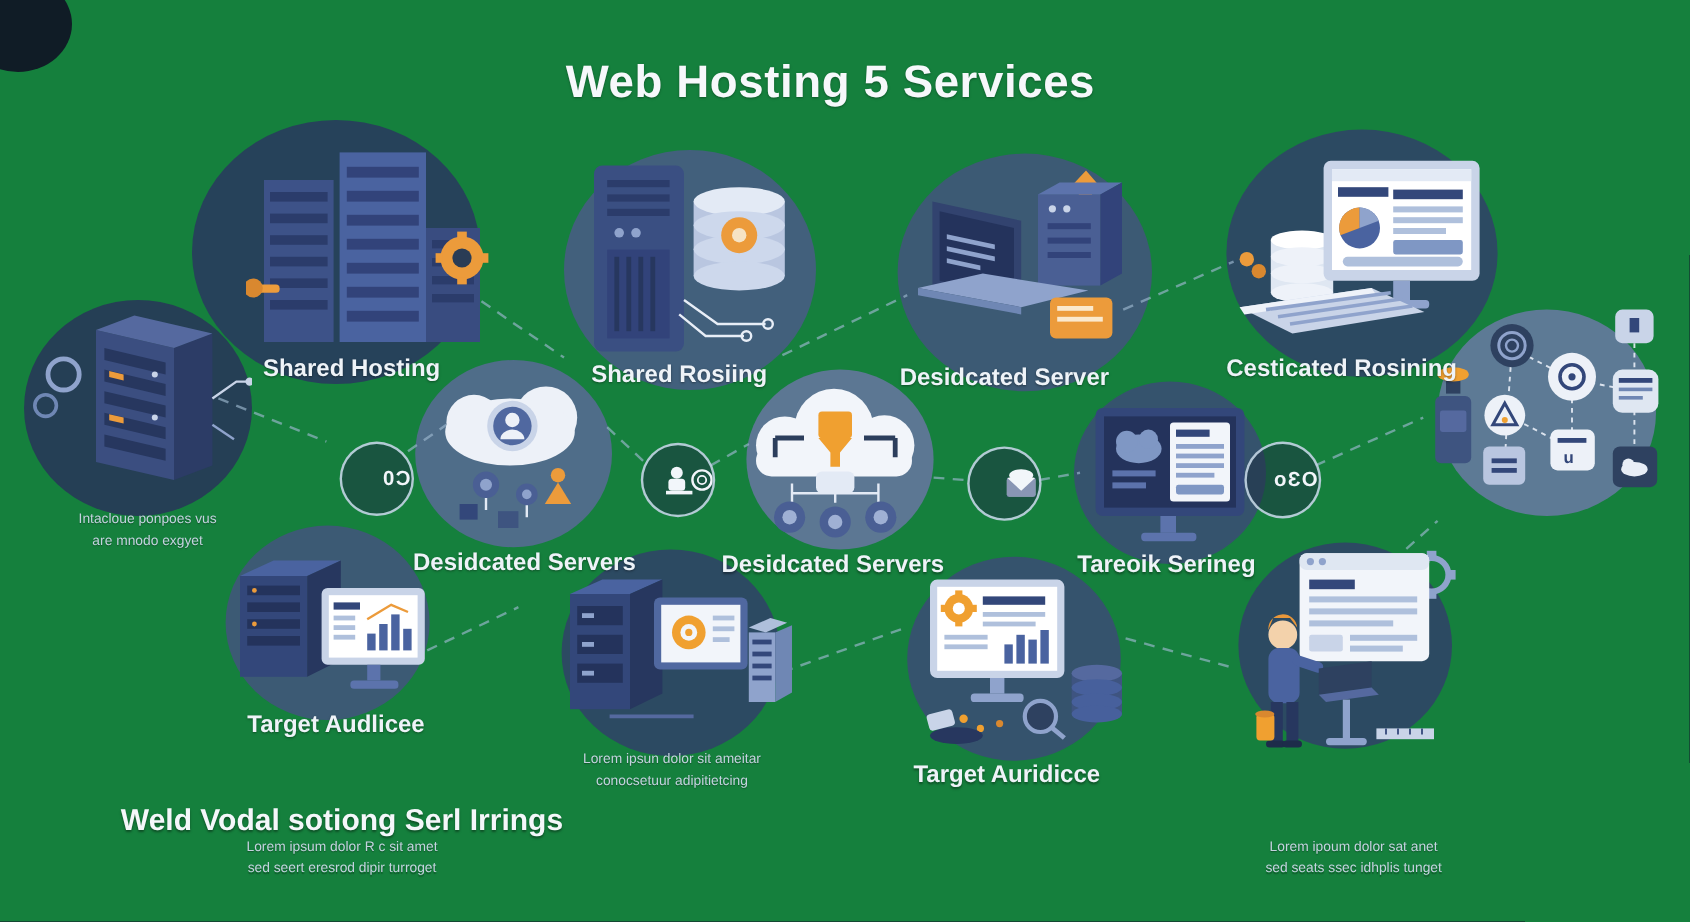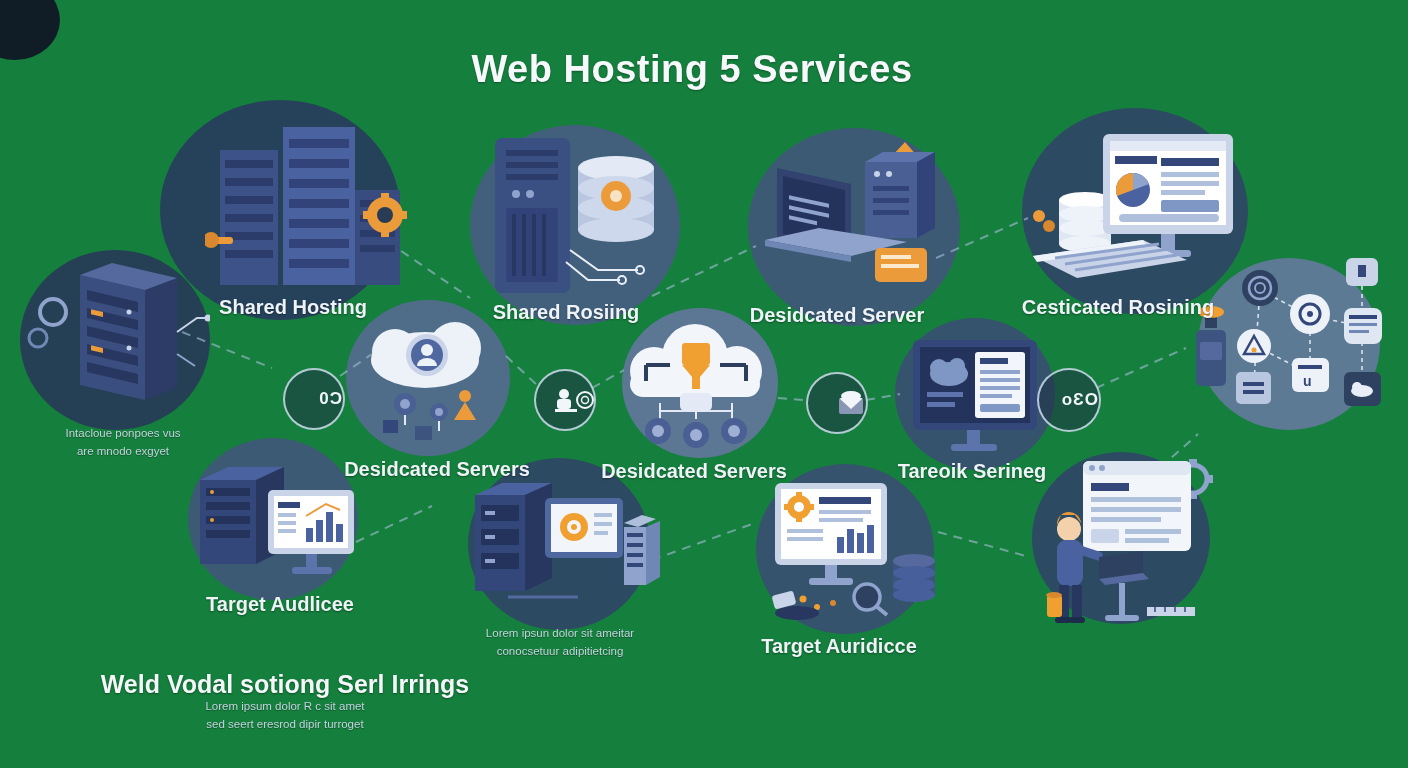--- a/index.html
+++ b/index.html
@@ -531,14 +531,18 @@
   <div class="caption" style="left:560px;top:625px;">
     <div>Lorem ipsun dolor sit ameitar</div>
     <div>conocsetuur adipitietcing</div>
   </div>
 
   <div class="footer-head" style="left:285px;top:670px;">Weld Vodal sotiong Serl Irrings</div>
   <div class="caption" style="left:285px;top:698px;">
     <div>Lorem ipsum dolor R c sit amet</div>
     <div>sed seert eresrod dipir turroget</div>
   </div>
+  <div class="caption" style="left:1128px;top:698px;">
+    <div>Lorem ipoum dolor sat anet</div>
+    <div>sed seats ssec idhplis tunget</div>
+  </div>
 
 </div>
 
 </body></html>

